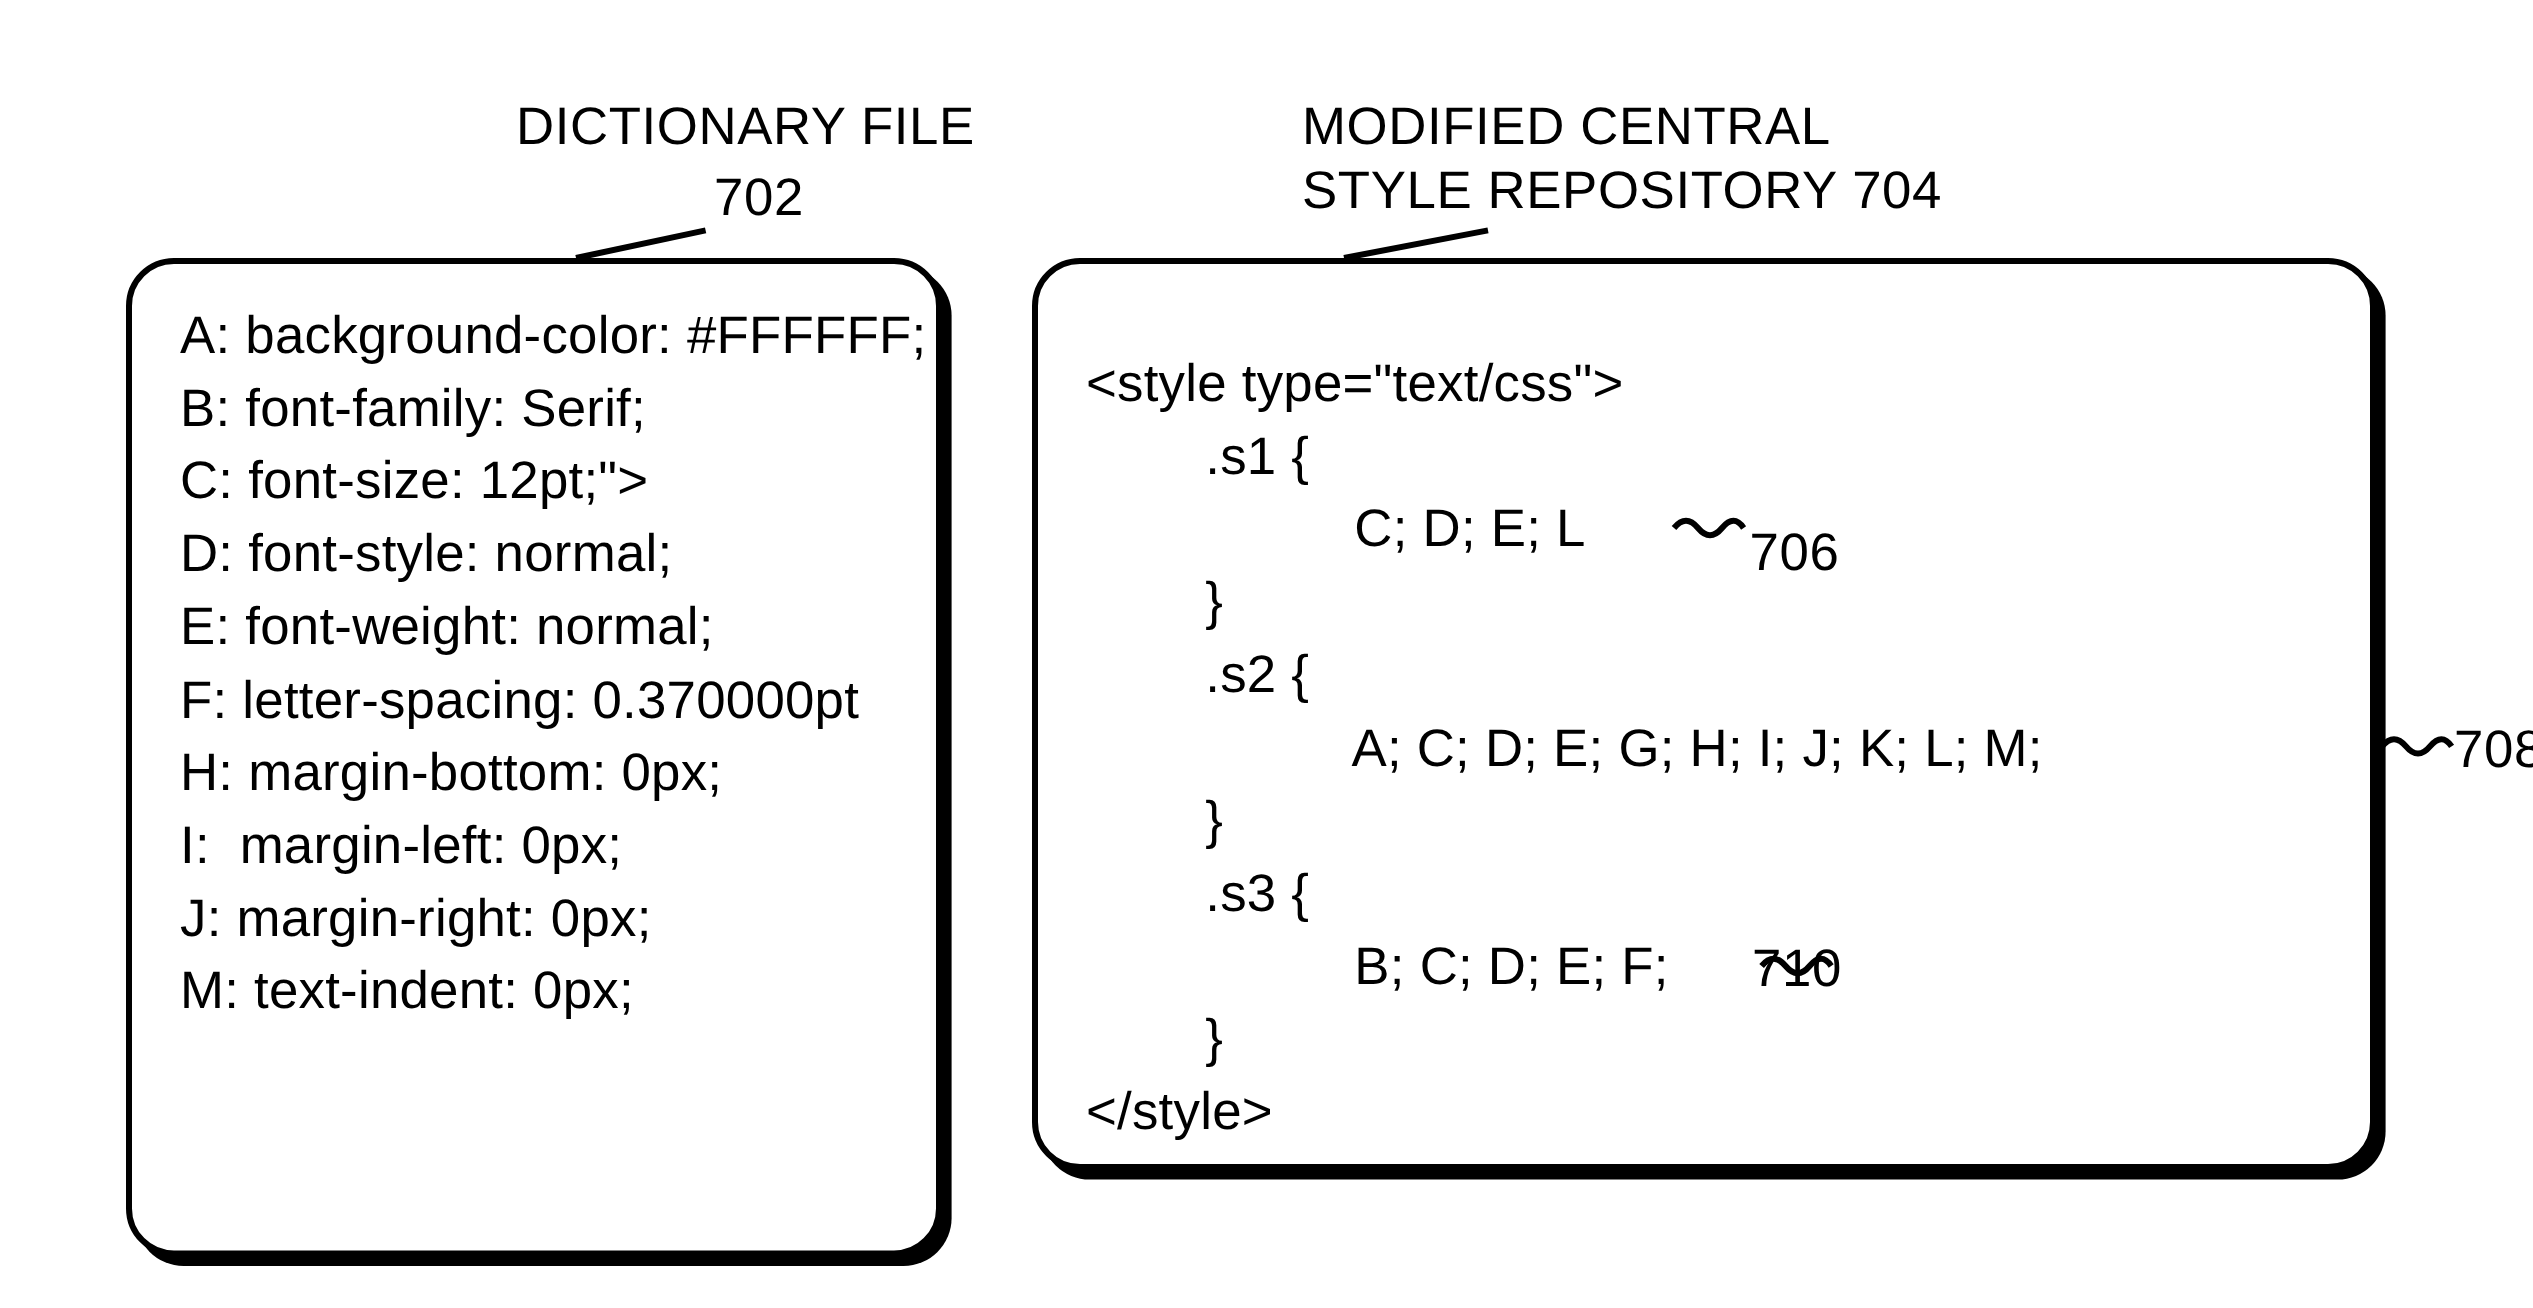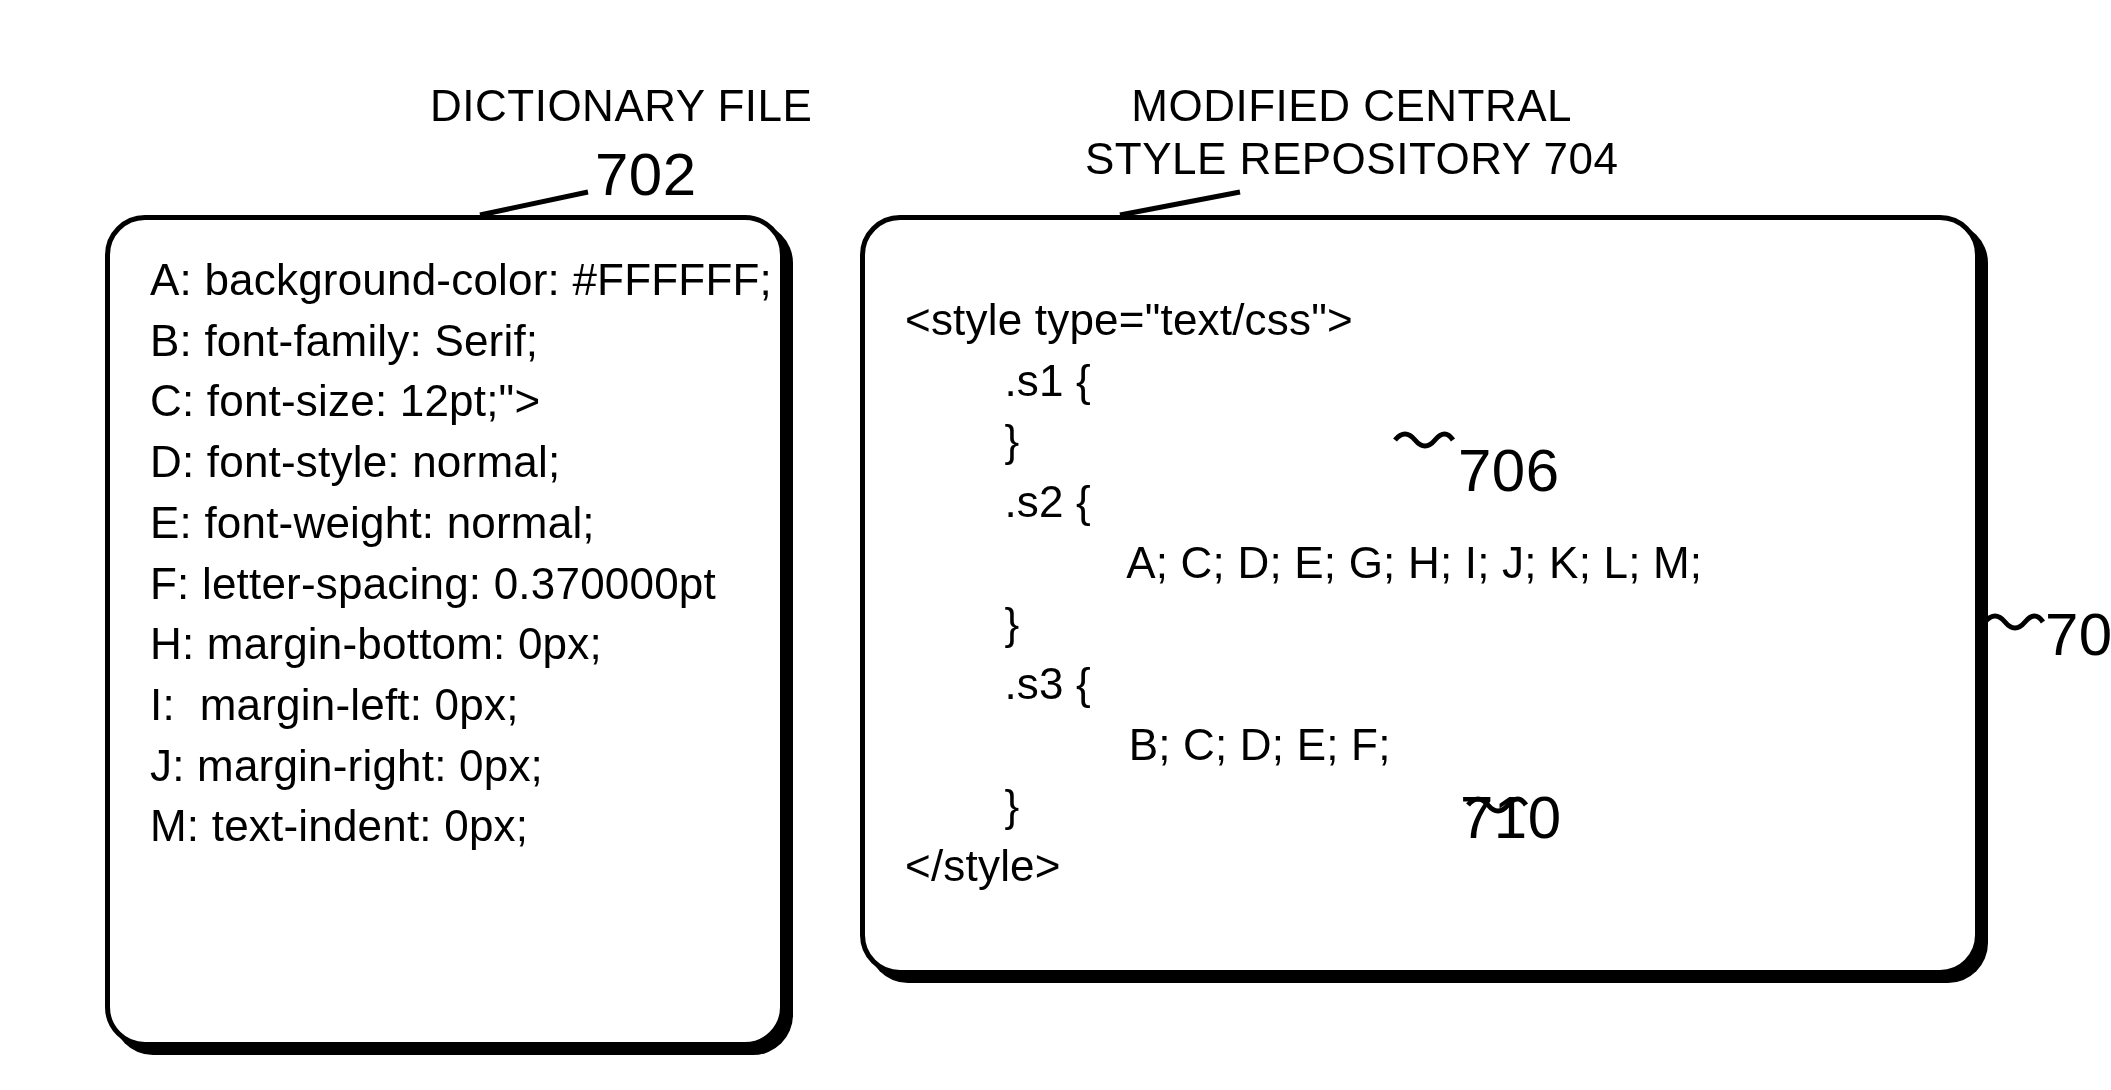--- a/index.html
+++ b/index.html
@@ -17,21 +17,21 @@
   .title {
     position: absolute;
     font-size: 44px;
     text-align: left;
     line-height: 1.2;
     letter-spacing: 0.5px;
     white-space: pre;
   }
   .refnum {
     position: absolute;
-    font-size: 60px;
+    font-size: 44px;
     letter-spacing: 0.5px;
   }
   .box {
     position: absolute;
     border: 5px solid #000;
     border-radius: 40px;
     box-sizing: border-box;
     padding: 30px 40px 30px 40px;
     background: #fff;
   }
@@ -72,28 +72,29 @@
     <div class="line">C: font-size: 12pt;"&gt;</div>
     <div class="line">D: font-style: normal;</div>
     <div class="line">E: font-weight: normal;</div>
     <div class="line">F: letter-spacing: 0.370000pt</div>
     <div class="line">H: margin-bottom: 0px;</div>
     <div class="line">I:  margin-left: 0px;</div>
     <div class="line">J: margin-right: 0px;</div>
     <div class="line">M: text-indent: 0px;</div>
   </div>
 
-  <div class="title" style="left:1085px; top:80px; text-align:center;">MODIFIED CENTRAL
+  <div class="title" style="left:1085px; top:80px; ">MODIFIED CENTRAL
 STYLE REPOSITORY 704</div>
 
   <div class="box-shadow" style="left:868px; top:223px; width:1120px; height:760px;"></div>
   <div class="box" style="left:860px; top:215px; width:1120px; height:760px;">
     <div style="height:40px;"></div>
     <div class="line">&lt;style type="text/css"&gt;</div>
     <div class="line">        .s1 {</div>
+    <div class="line">                  C; D; E; L</div>
     <div class="line">        }</div>
     <div class="line">        .s2 {</div>
     <div class="line">                  A; C; D; E; G; H; I; J; K; L; M;</div>
     <div class="line">        }</div>
     <div class="line">        .s3 {</div>
     <div class="line">                  B; C; D; E; F;</div>
     <div class="line">        }</div>
     <div class="line">&lt;/style&gt;</div>
   </div>
 

